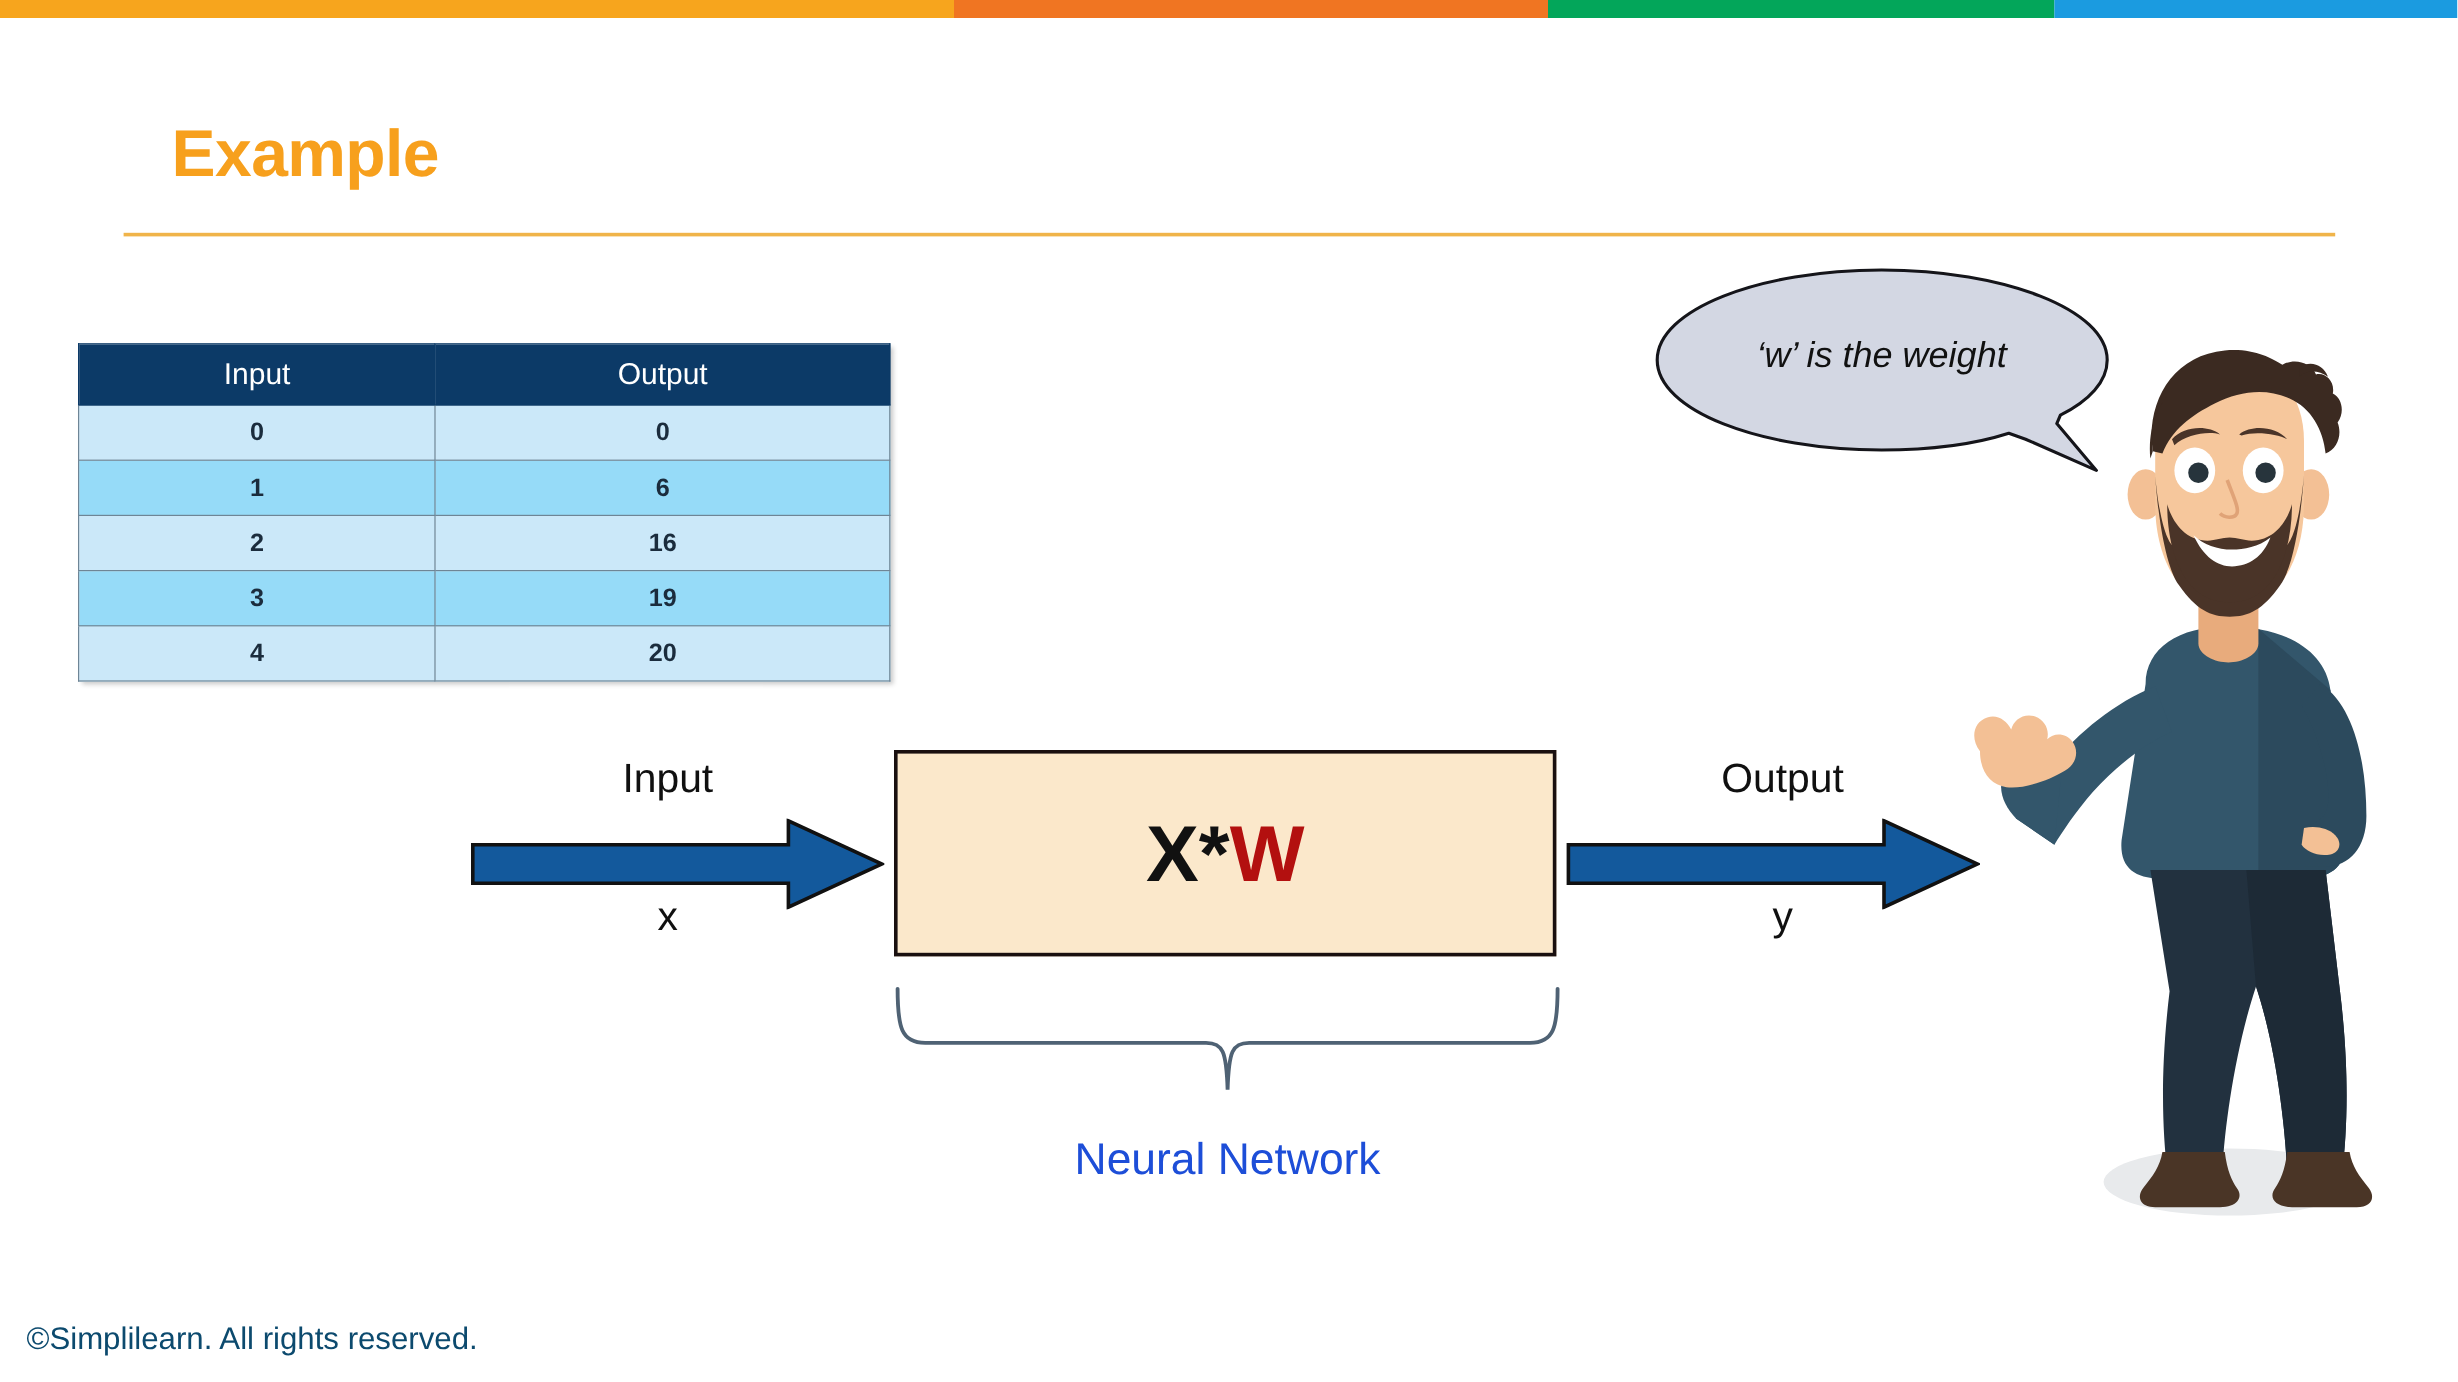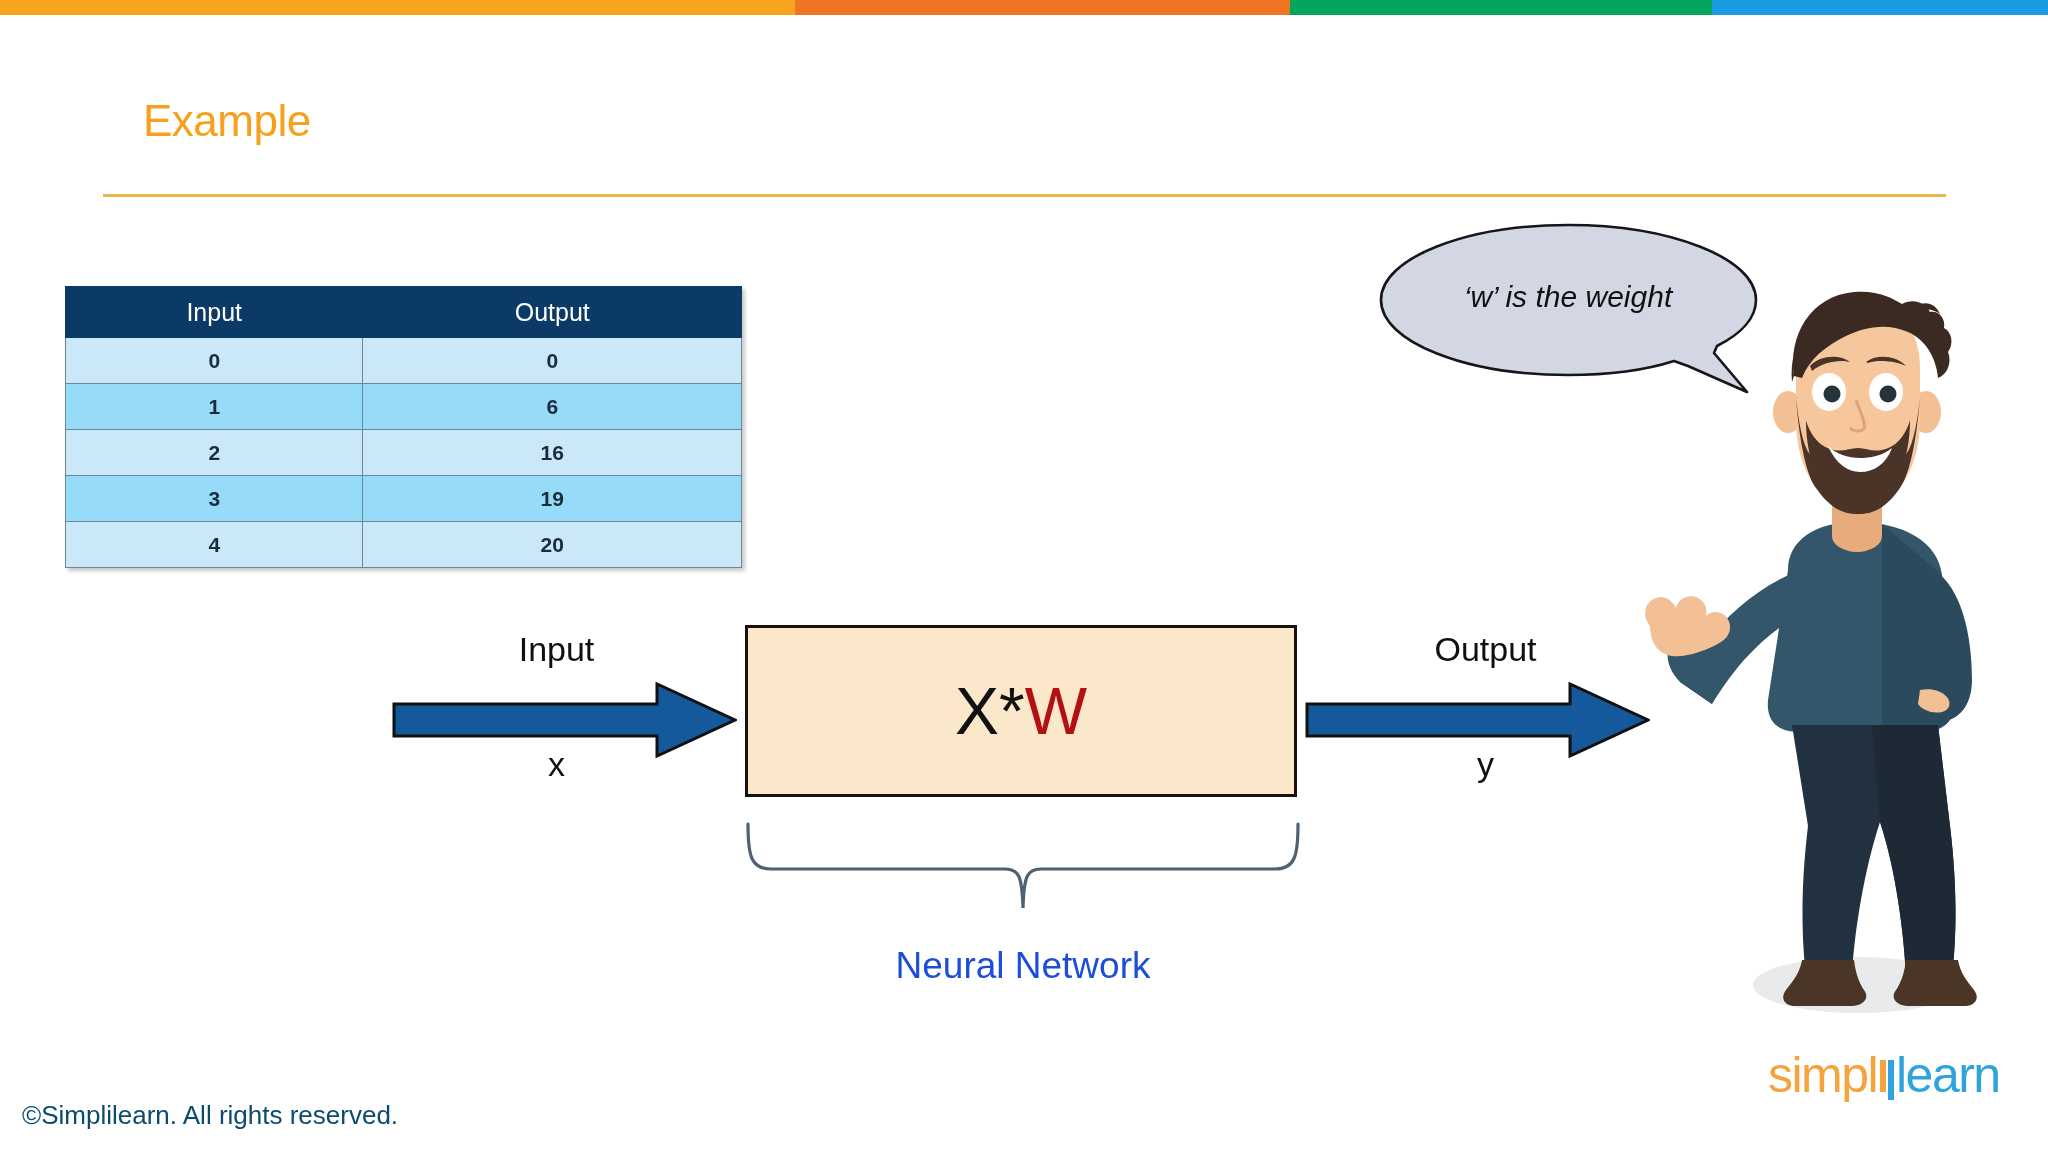--- a/index.html
+++ b/index.html
@@ -30,22 +30,22 @@
   .seg-yellow { width: 795px;  background: #f7a51d; }
   .seg-orange { width: 495px;  background: #f07522; }
   .seg-green  { width: 422px;  background: #03a65a; }
   .seg-blue   { width: 336px;  background: #1b9be0; }
 
   
   .page-title {
     position: absolute;
     left: 143px;
     top: 96px;
-    font-size: 44px;
-    font-weight: normal;
+    font-size: 55px;
+    font-weight: bold;
     color: #f7a01d;
     letter-spacing: -0.5px;
     white-space: nowrap;
     text-align: center;
   }
   .title-rule {
     position: absolute;
     left: 103px;
     top: 194px;
     width: 1843px;
@@ -95,21 +95,21 @@
     height: 172px;
     background: #fbe8cb;
     border: 3px solid #1a1010;
     box-sizing: border-box;
     display: flex;
     align-items: center;
     justify-content: center;
   }
   .nn-formula {
     font-size: 66px;
-    font-weight: normal;
+    font-weight: bold;
     letter-spacing: 0px;
     line-height: 1;
   }
   .nn-formula .f-x { color: #111111; }
   .nn-formula .f-w { color: #b3100f; }
 
   .arrow-group { position: absolute; }
   .arrow-in  { left: 392px; top: 630px; width: 345px; height: 170px; }
   .arrow-out { left: 1305px; top: 630px; width: 345px; height: 170px; }
   .arrow-svg { position: absolute; left: 0; top: 52px; }
@@ -362,22 +362,14 @@
                C250,728 244,736 230,736 L176,736
                C164,736 160,728 166,720 C174,710 180,702 182,690 Z" fill="#4a3526"></path>
       <path d="M286,690 L338,690 C340,702 346,710 354,720
                C360,728 356,736 344,736 L290,736
                C276,736 270,728 276,720 C280,714 284,706 286,690 Z" fill="#4a3526"></path>
     </svg>
   </div>
 
   <div class="copyright">©Simplilearn. All rights reserved.</div>
 
-  <div class="logo">
-    <svg width="250" height="62" viewBox="0 0 250 62">
-      <text x="0" y="46" class="logo-text logo-simpl" font-size="50" font-family="Liberation Sans, sans-serif">simpl</text>
-      <rect x="112" y="14" width="6" height="32" fill="#f5a33c"></rect>
-      <rect x="120" y="14" width="6" height="40" fill="#30a3dc"></rect>
-      <text x="128" y="46" class="logo-text logo-learn" font-size="50" font-family="Liberation Sans, sans-serif">learn</text>
-    </svg>
-  </div>
 
 </div>
 
 </body></html>

